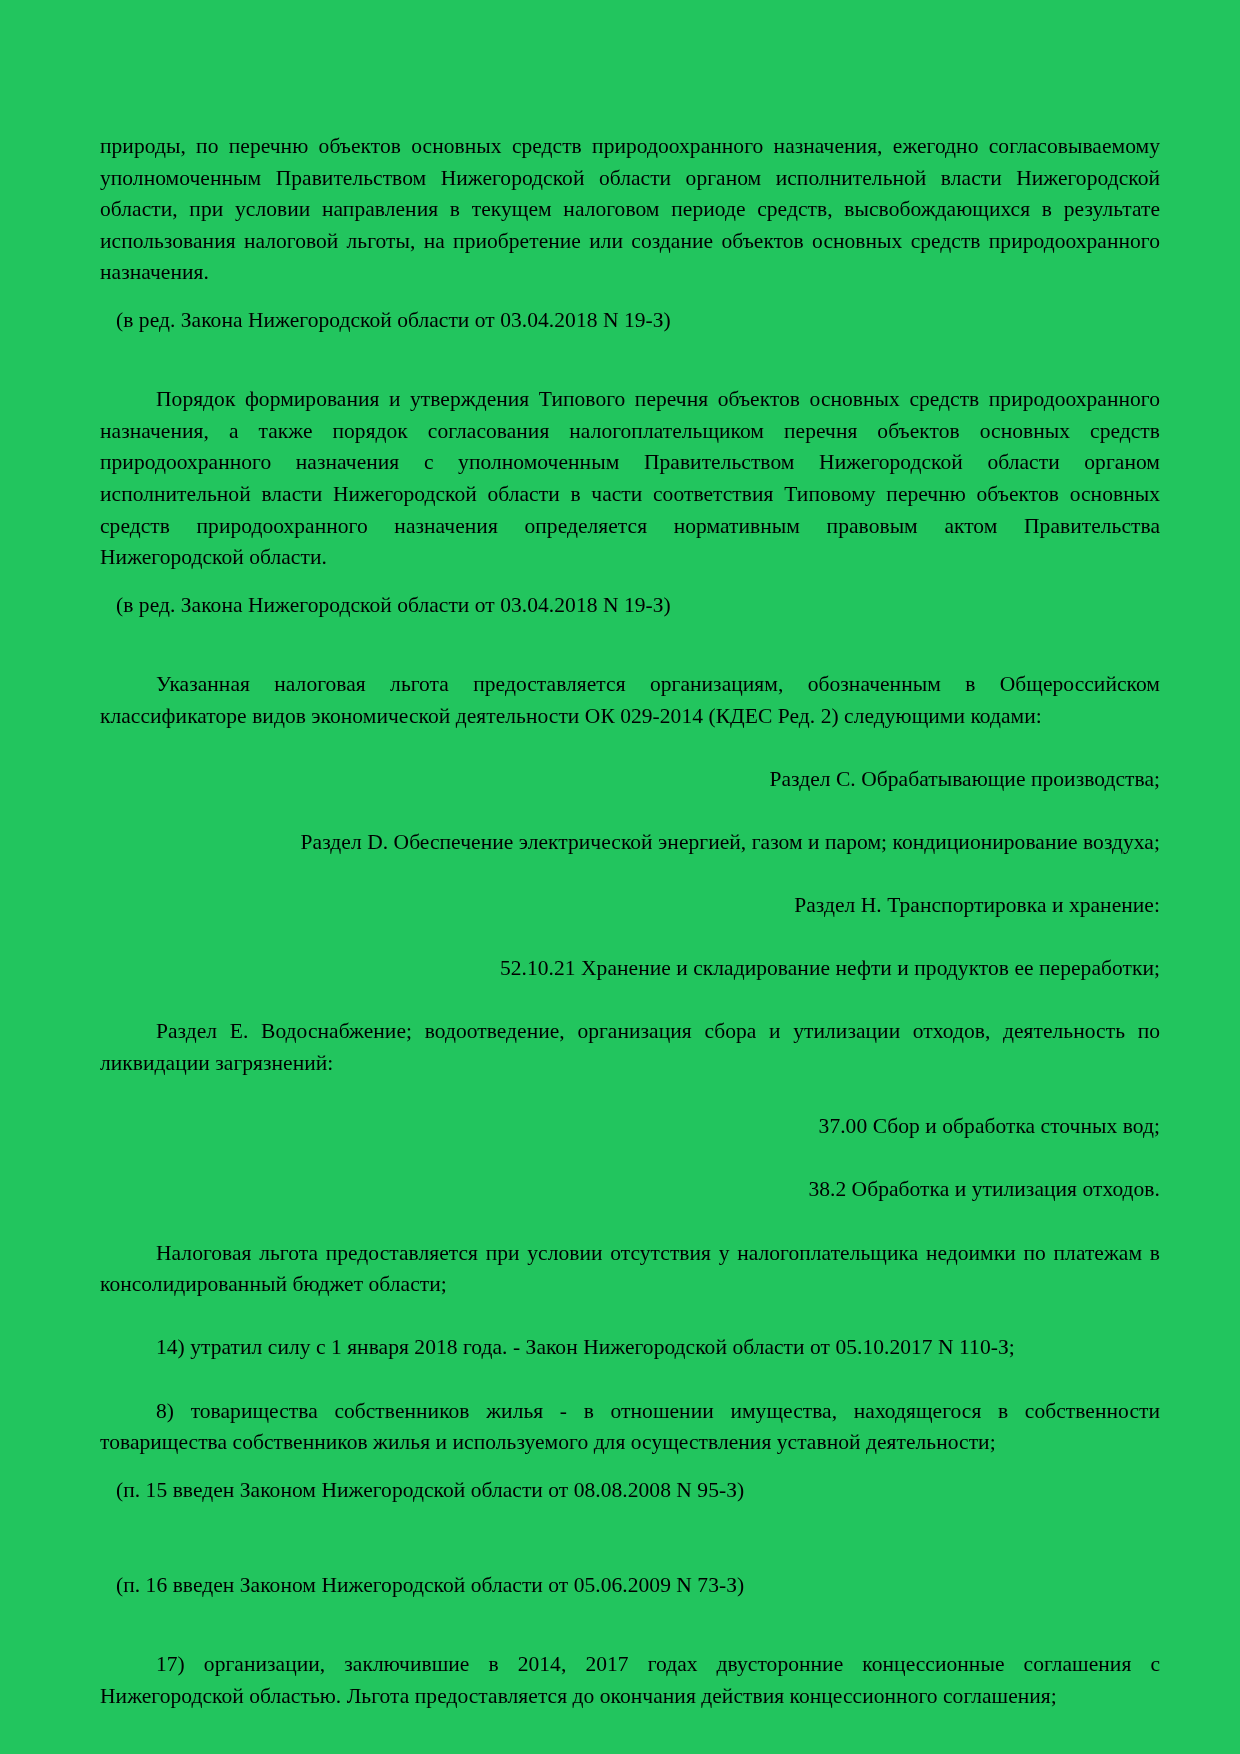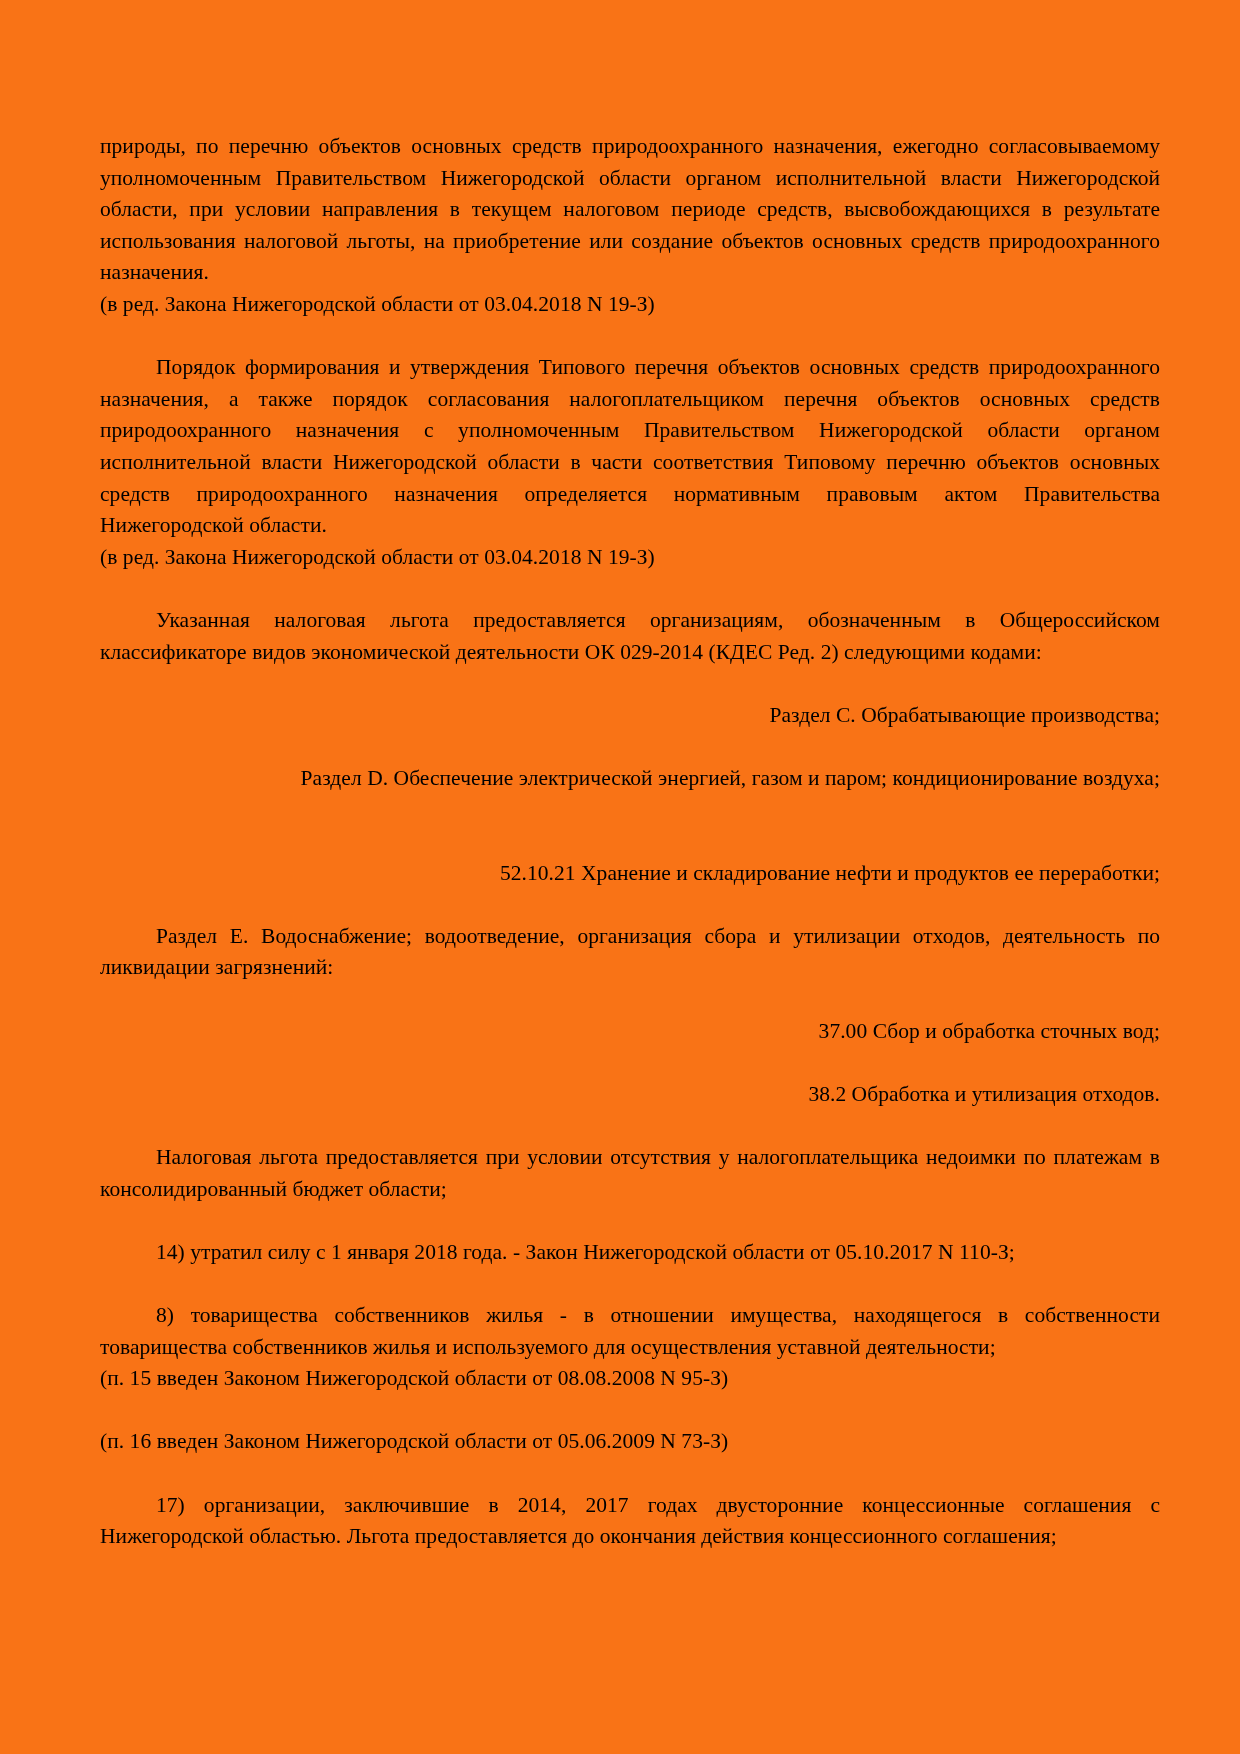--- a/index.html
+++ b/index.html
@@ -13,21 +13,21 @@
     height: 1754px;
     font-family: "Liberation Serif", "DejaVu Serif", serif;
     color: #000000;
     overflow: hidden;
   }
   .page {
     position: relative;
     box-sizing: border-box;
     width: 1240px;
     height: 1754px;
-    background: #f97316;
+    background: #22c55e;
     padding: 131px 80px 0 100px;
   }
   .doc-body {
     font-size: 21.5px;
     line-height: 31.6px;
     text-align: justify;
     text-justify: inter-word;
     letter-spacing: 0.05px;
   }
   
@@ -41,21 +41,21 @@
   
   .para.no-indent {
     text-indent: 0;
   }
   
   .para.stretch-all {
     text-align-last: justify;
   }
   
   .note {
-    margin: 0;
+    margin: 16px;
     text-align: left;
     text-indent: 0;
   }
   
   .item {
     margin: 0;
     text-align: right;
     text-indent: 0;
     padding-left: 56px;
   }
@@ -86,20 +86,21 @@
     <div class="gap"></div>
 
     <p class="item">Раздел C. Обрабатывающие производства;</p>
 
     <div class="gap"></div>
 
     <p class="item">Раздел D. Обеспечение электрической энергией, газом и паром; кондиционирование воздуха;</p>
 
     <div class="gap"></div>
 
+    <p class="item">Раздел H. Транспортировка и хранение:</p>
 
     <div class="gap"></div>
 
     <p class="item">52.10.21 Хранение и складирование нефти и продуктов ее переработки;</p>
 
     <div class="gap"></div>
 
     <p class="para">Раздел E. Водоснабжение; водоотведение, организация сбора и утилизации отходов, деятельность по ликвидации загрязнений:</p>
 
     <div class="gap"></div>

